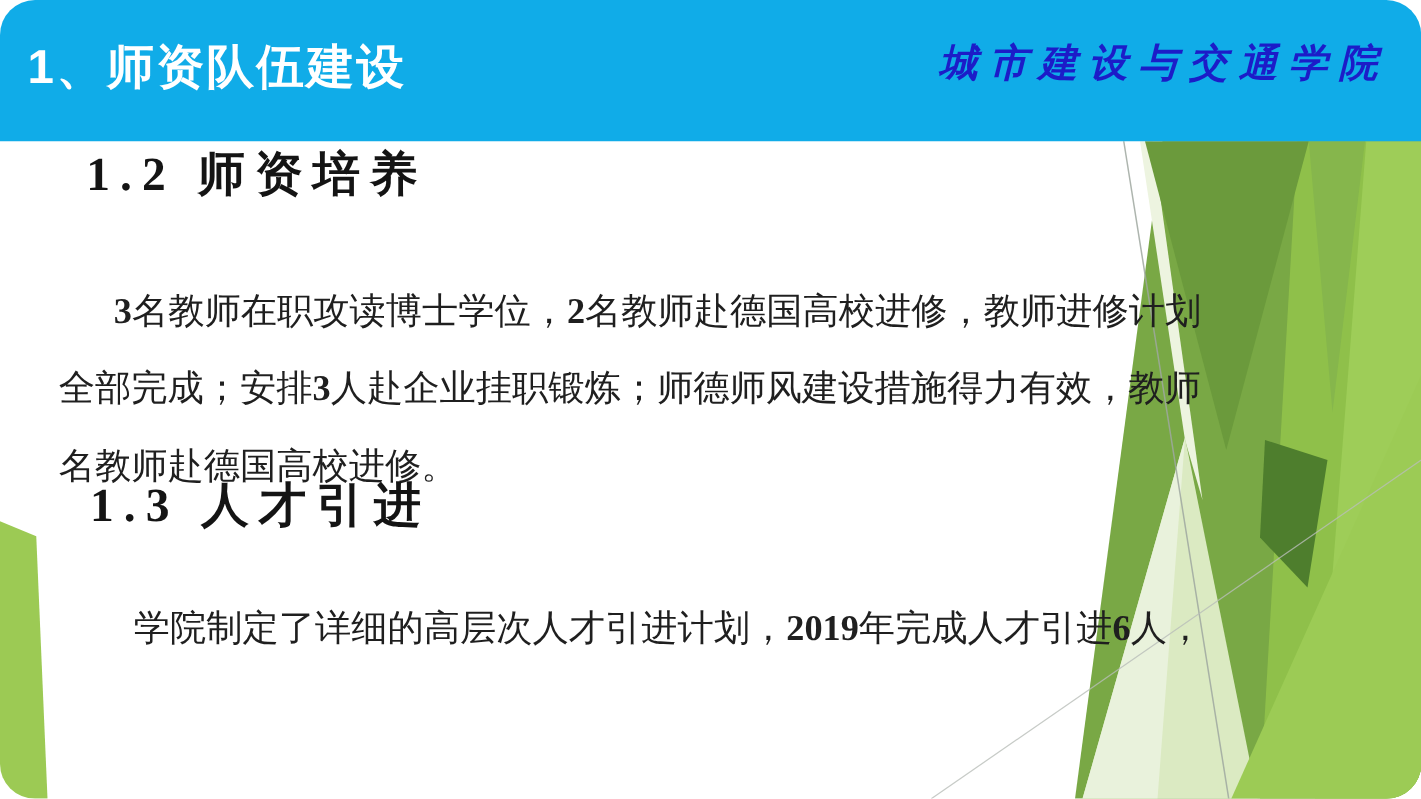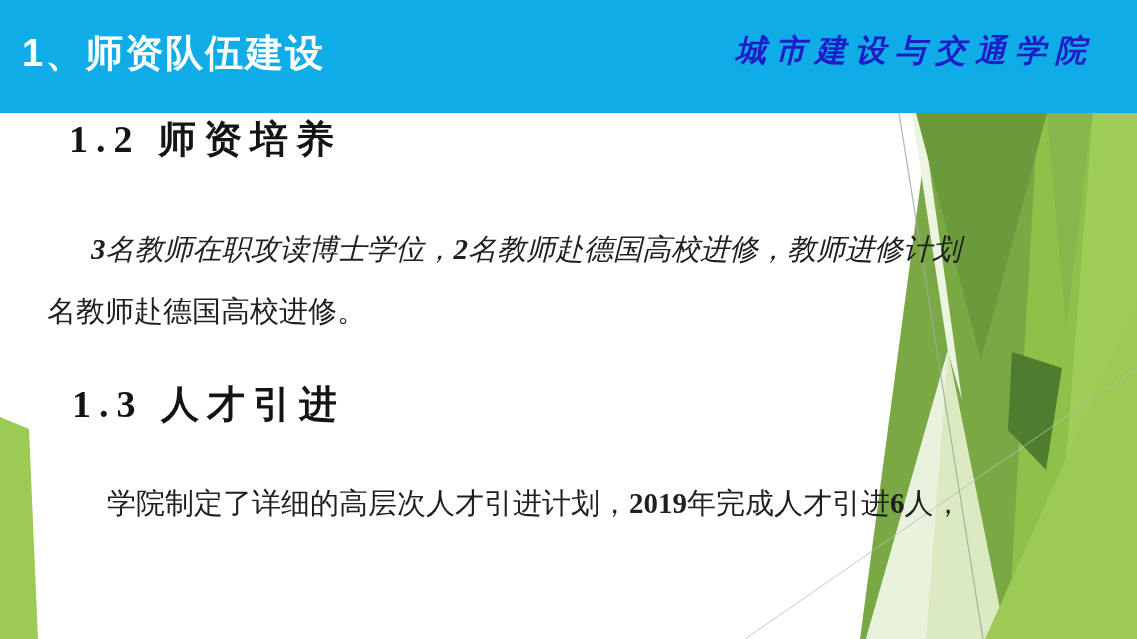--- a/index.html
+++ b/index.html
@@ -1,47 +1,48 @@
 <!DOCTYPE html>
 <html><head>
 <meta charset="utf-8">
 <style>
   html,body{margin:0;padding:0;background:#ffffff;}
   .slide{
     position:relative;width:1137px;height:639px;overflow:hidden;background:#ffffff;
     font-family:"Liberation Serif","DejaVu Serif",serif;
+    border-radius:28px;
   }
   
   .header{position:absolute;left:0;top:0;width:1137px;height:113px;background:#10ACE8;}
   .header-title{
     position:absolute;left:22px;top:28px;
     font-family:"Liberation Sans","DejaVu Sans",sans-serif;
     font-weight:bold;font-size:38px;color:#ffffff;letter-spacing:2px;white-space:nowrap;
   }
   .header-school{
-    position:absolute;right:42px;top:30px;
+    position:absolute;right:26px;top:30px;
     font-weight:bold;font-style:italic;font-size:31px;color:#1C1CC8;
     letter-spacing:9px;white-space:nowrap;
   }
   
   .deco{position:absolute;left:0;top:0;width:1137px;height:639px;pointer-events:none;}
   
   .heading{
     position:absolute;font-size:38px;font-weight:bold;color:#141414;
     letter-spacing:8px;white-space:nowrap;margin-left:24px;
   }
   .heading-1{left:45px;top:114px;}
   .heading-2{left:48px;top:379px;text-align:right;}
   .para{position:absolute;font-size:29px;color:#1f1f1f;}
   .para .line{white-space:nowrap;}
   .para-1{left:47px;top:218px;}
   .para-1 .line{height:62px;line-height:62px;}
   .para-2{left:57px;top:478px;font-family:Liberation Serif, serif;}
   .para-2 .line{height:50px;line-height:50px;}
-  .indent-1{padding-left:44px;font-style:italic;}
+  .indent-1{padding-left:44px;}
   .indent-2{padding-left:50px;}
   .para b{font-weight:bold;}
 </style>
 </head>
 <body>
 
 <div class="slide">
 
   <svg class="deco" viewBox="0 0 1137 639" aria-hidden="true">
 
@@ -65,20 +66,21 @@
   </svg>
 
   <div class="header">
     <div class="header-title">1、师资队伍建设</div>
     <div class="header-school">城市建设与交通学院</div>
   </div>
 
   <div class="heading heading-1">1.2 师资培养</div>
   <div class="para para-1">
     <div class="line indent-1"><b>3</b>名教师在职攻读博士学位，<b>2</b>名教师赴德国高校进修，教师进修计划</div>
+    <div class="line">全部完成；安排<b>3</b>人赴企业挂职锻炼；师德师风建设措施得力有效，教师</div>
     <div class="line">名教师赴德国高校进修。</div>
   </div>
 
   <div class="heading heading-2">1.3 人才引进</div>
   <div class="para para-2">
     <div class="line indent-2">学院制定了详细的高层次人才引进计划，<b>2019</b>年完成人才引进<b>6</b>人，</div>
   </div>
 
 </div>
 

